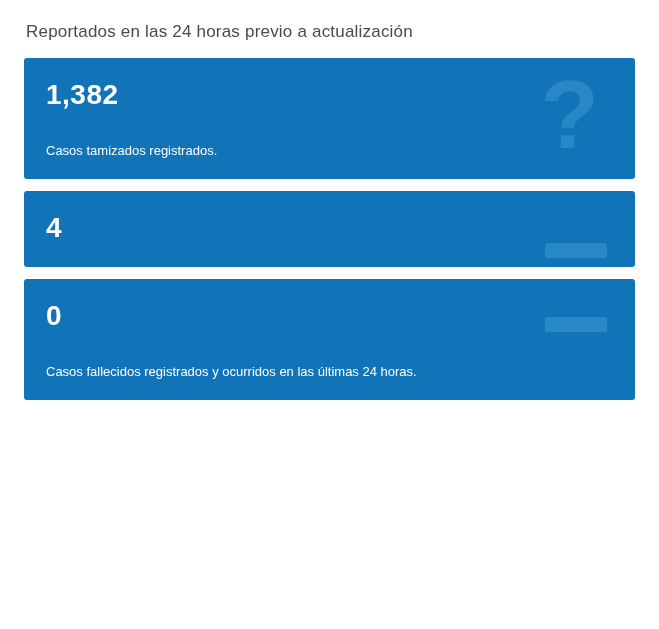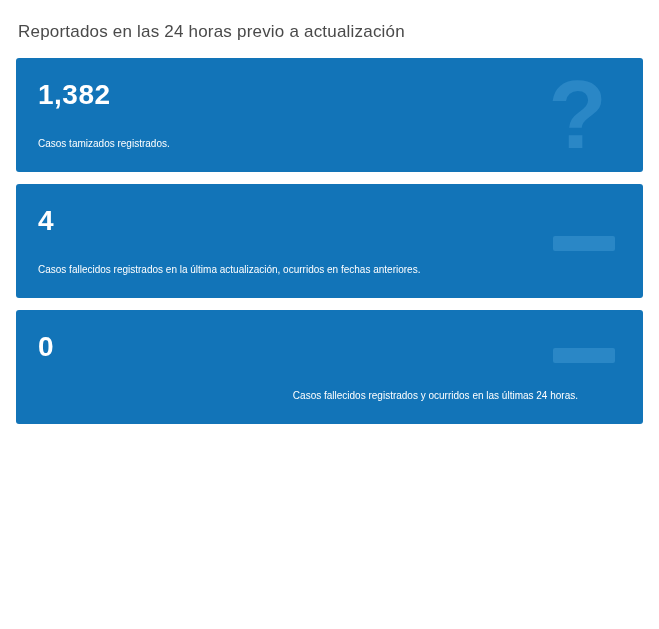--- a/index.html
+++ b/index.html
@@ -11,21 +11,21 @@
     height: 629px;
     background: #ffffff;
     font-family: "Liberation Sans", sans-serif;
     overflow: hidden;
   }
   .page {
     position: relative;
     width: 659px;
     height: 629px;
     box-sizing: border-box;
-    padding: 0 16px;
+    padding: 0 24px;
     background: #ffffff;
   }
   .page-title {
     font-size: 17px;
     color: #4a4a4a;
     letter-spacing: 0.2px;
     padding: 22px 0 16px 2px;
     font-weight: 400;
   }
   .cards {
@@ -44,23 +44,23 @@
   }
   .card-number {
     font-size: 28px;
     line-height: 42px;
     font-weight: 700;
     letter-spacing: 0.5px;
     position: relative;
     z-index: 2;
   }
   .card-label {
-    font-size: 10px;
+    font-size: 13px;
     line-height: 20px;
-    margin-top: 18px;
+    margin-top: 25px;
     position: relative;
     z-index: 2;
     max-width: 560px;
   }
   .card-icon {
     position: absolute;
     right: 26px;
     color: #2a87c6;
     z-index: 1;
     pointer-events: none;
@@ -107,42 +107,41 @@
   }
   .icon-minus-small {
     top: 38px;
     right: 28px;
     width: 62px;
     height: 15px;
     background: #2a87c6;
     border-radius: 2px;
   }
   .card-3 .card-label { max-width: 540px; }
-  .card-4 .card-label { max-width: 540px; text-align: right; }
+  .card-4 .card-label { max-width: 540px; }
 </style>
 </head>
 <body>
 
 <div class="page">
 
   <div class="page-title">Reportados en las 24 horas previo a actualización</div>
 
   <div class="cards">
 
     <div class="card card-1">
       <span class="card-icon icon-question">?</span>
       <div class="card-number">1,382</div>
       <div class="card-label">Casos tamizados registrados.</div>
     </div>
 
 
     <div class="card card-3">
       <span class="card-icon icon-minus"></span>
       <div class="card-number">4</div>
-      <div class="card-label">Casos fallecidos registrados en la última actualización, ocurridos en fechas anteriores.</div>
     </div>
 
     <div class="card card-4">
       <span class="card-icon icon-minus-small"></span>
       <div class="card-number">0</div>
       <div class="card-label">Casos fallecidos registrados y ocurridos en las últimas 24 horas.</div>
     </div>
 
   </div>
 </div>

